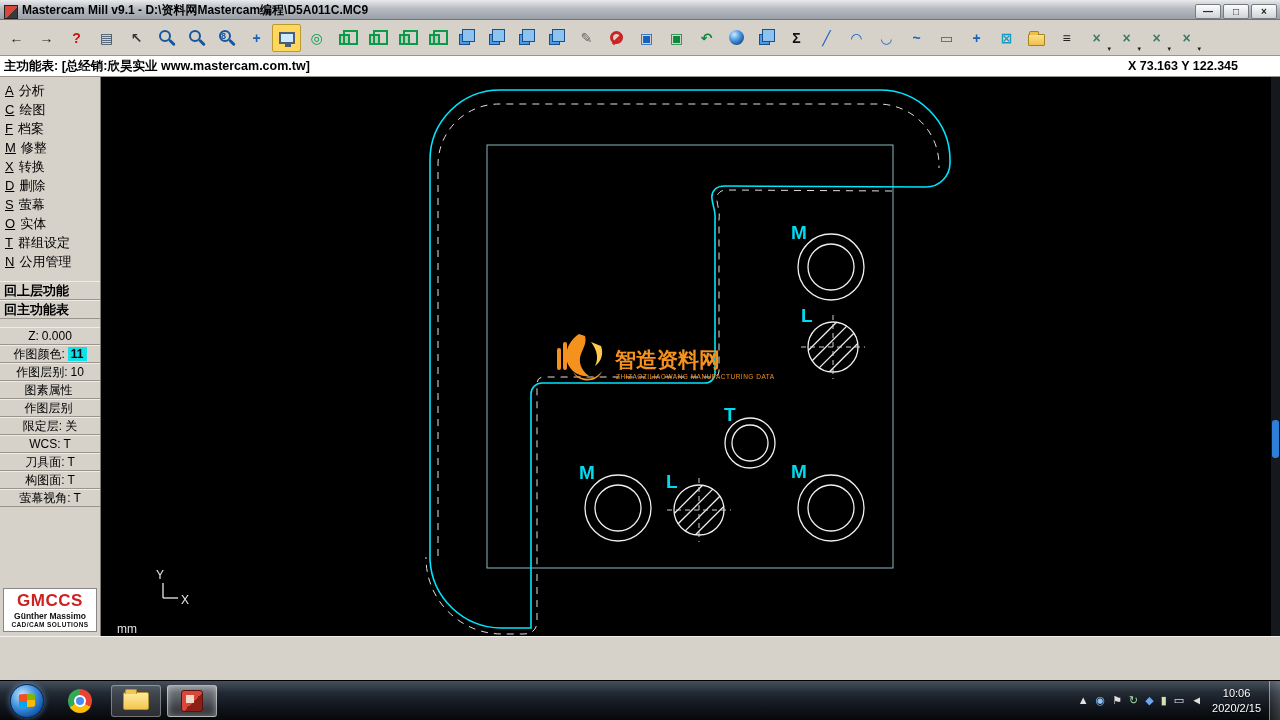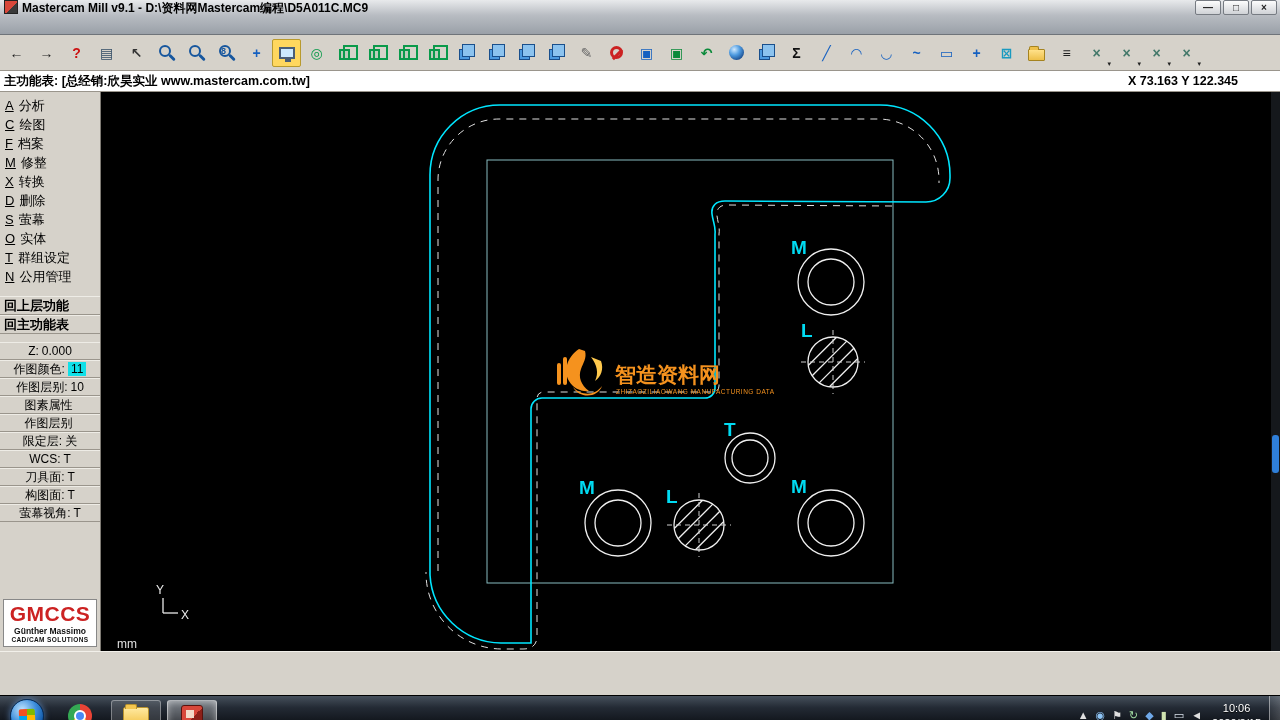--- a/index.html
+++ b/index.html
@@ -1,22 +1,22 @@
 <!DOCTYPE html>
 <html><head>
 <meta charset="utf-8">
 <style>
   *{margin:0;padding:0;box-sizing:border-box}
   html,body{width:1280px;height:720px;overflow:hidden;background:#000;
     font-family:"Liberation Sans","DejaVu Sans",sans-serif;}
   .screen{width:1280px;height:720px;display:flex;flex-direction:column;position:relative}
 
   
-  .titlebar{height:35px;background:linear-gradient(#e8eaec,#b8bcc2 45%,#9aa0a8);
-    display:flex;align-items:flex-start;border-bottom:1px solid #6f747a;flex:0 0 auto}
+  .titlebar{height:20px;background:linear-gradient(#e8eaec,#b8bcc2 45%,#9aa0a8);
+    display:flex;align-items:flex-end;border-bottom:1px solid #6f747a;flex:0 0 auto}
   .app-ico{width:14px;height:14px;background:linear-gradient(135deg,#d8473a 0 55%,#3a3a3a 55%);
     border:1px solid #222;margin:0 4px;flex:0 0 auto}
   .title-text{font-size:12px;font-weight:bold;color:#000;white-space:nowrap}
   .win-controls{margin-left:auto;display:flex;gap:2px;margin-right:3px}
   .wbtn{width:26px;height:15px;background:linear-gradient(#fdfdfd,#cfd2d6);border:1px solid #767b82;
     border-radius:2px;font-size:10px;display:flex;align-items:center;justify-content:center;
     color:#222;font-weight:bold;line-height:1;cursor:default}
 
   
   .toolbar{height:36px;background:#d6d2ca;border-bottom:1px solid #9a958c;display:flex;
@@ -67,23 +67,23 @@
     flex-direction:column;padding-top:4px;font-size:13px;color:#000;flex:0 0 auto}
   .mitem{height:19px;display:flex;align-items:center;padding-left:5px;white-space:nowrap;cursor:default}
   .hot{text-decoration:underline;margin-right:5px}
   .nav-list{margin-top:10px}
   .nitem{height:19px;display:flex;align-items:center;padding-left:4px;font-weight:bold;
     border-top:1px solid #eeece6;border-bottom:1px solid #9a958c;white-space:nowrap;cursor:default}
   .status-list{margin-top:8px}
   .sitem{height:18px;display:flex;align-items:center;justify-content:center;font-size:12px;
     border-top:1px solid #eeece6;border-bottom:1px solid #9a958c;white-space:nowrap;cursor:default}
   .sitem .sval{margin-left:3px}
-  .sitem[data-hl="true"] .sval{background:#10e0e8;padding:0 3px;font-weight:normal}
+  .sitem[data-hl="true"] .sval{background:#10e0e8;padding:0 3px;font-weight:bold}
   .gmccs{margin:auto 3px 4px 3px;background:#fff;border:1px solid #888;text-align:center;padding:3px 1px}
-  .g1{font-size:21px;font-weight:bold;color:#c22;letter-spacing:.5px;line-height:1.05}
+  .g1{font-size:17px;font-weight:bold;color:#c22;letter-spacing:.5px;line-height:1.05}
   .g2{font-size:8.5px;font-weight:bold;color:#111;margin-top:1px}
   .g3{font-size:6.5px;font-weight:bold;color:#111;letter-spacing:.4px}
 
   
   .canvas{flex:1;position:relative;background:#000;cursor:crosshair;overflow:hidden}
   .canvas svg{position:absolute;left:0;top:0}
   .toolpath{fill:none;stroke:#00e6ff;stroke-width:1.6}
   .stock{fill:none;stroke:#9fdde2;stroke-width:1;opacity:.85}
   .dash{fill:none;stroke:#e0e0e0;stroke-width:1;stroke-dasharray:7 6}
   .geo{fill:none;stroke:#efefef;stroke-width:1.3}

